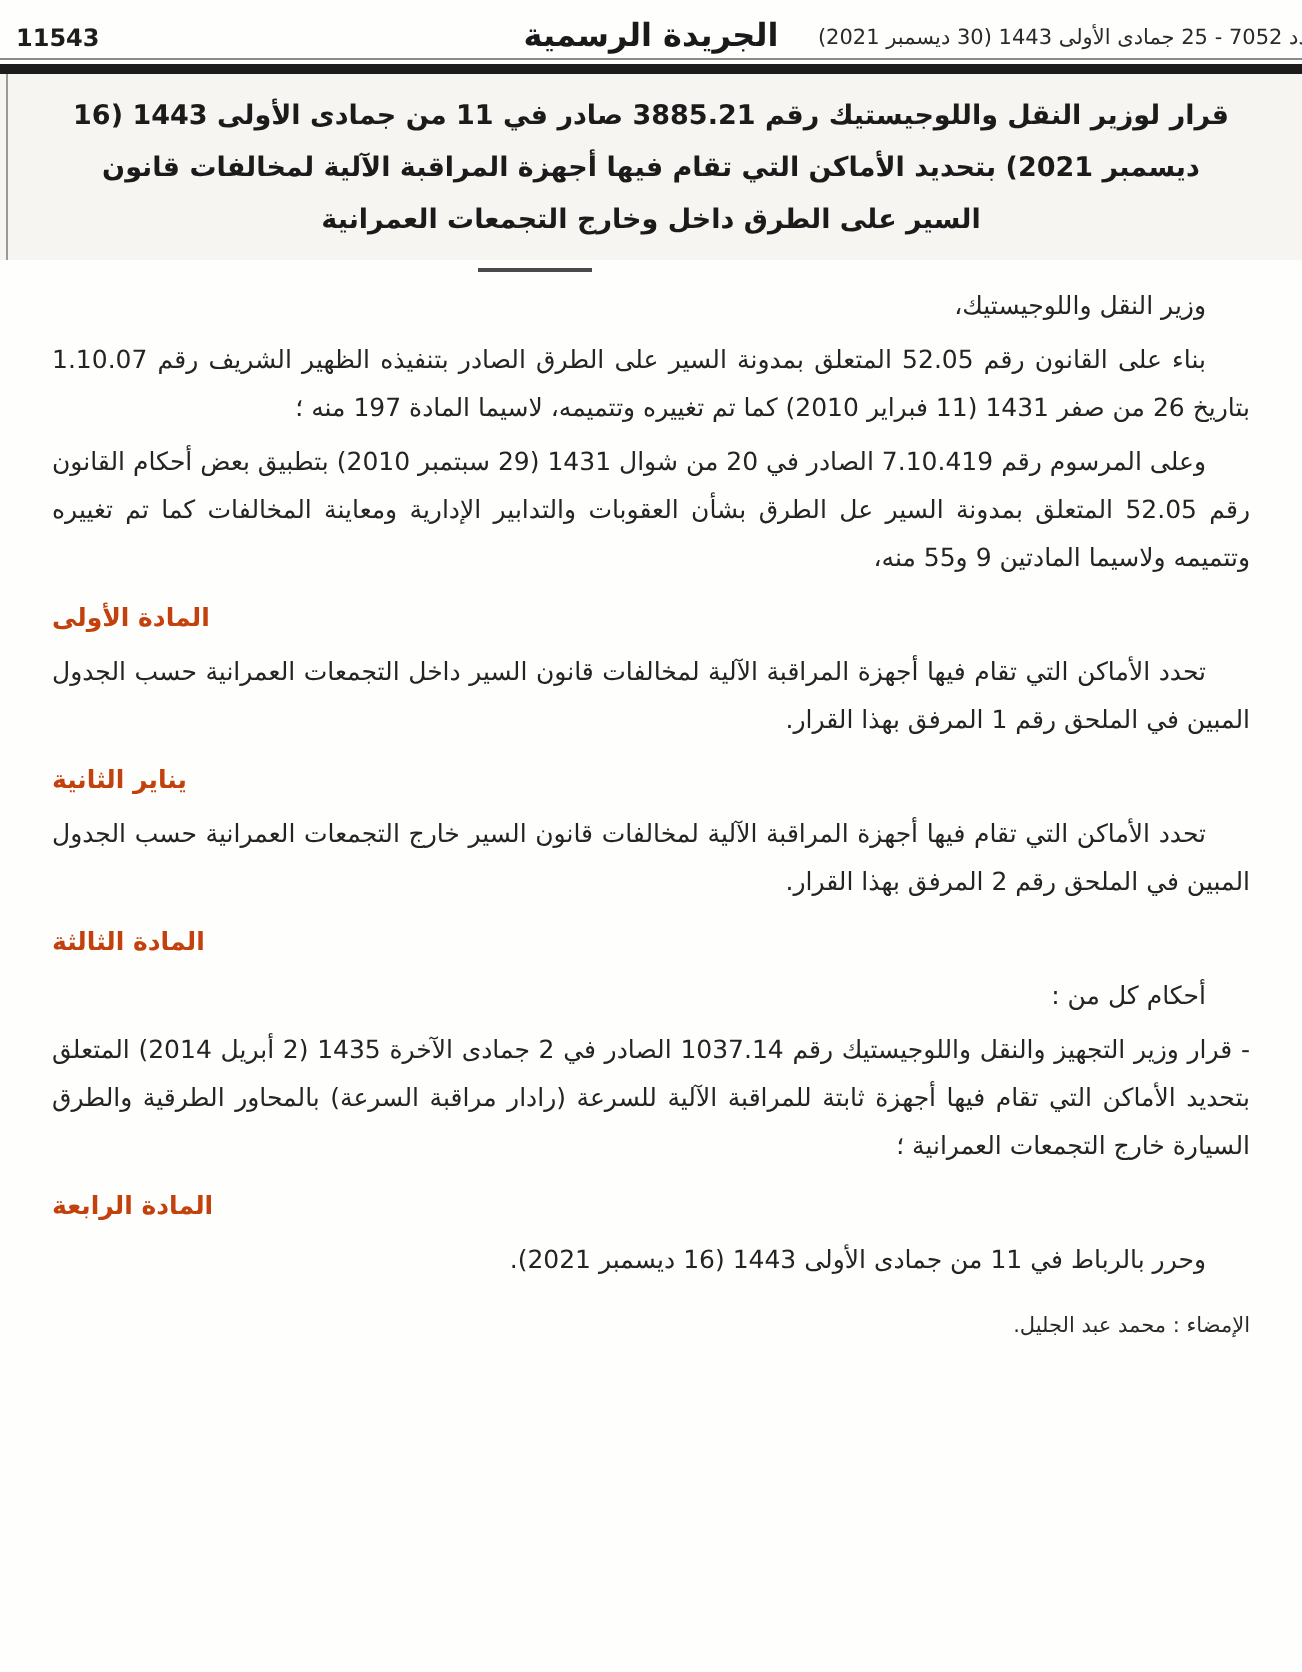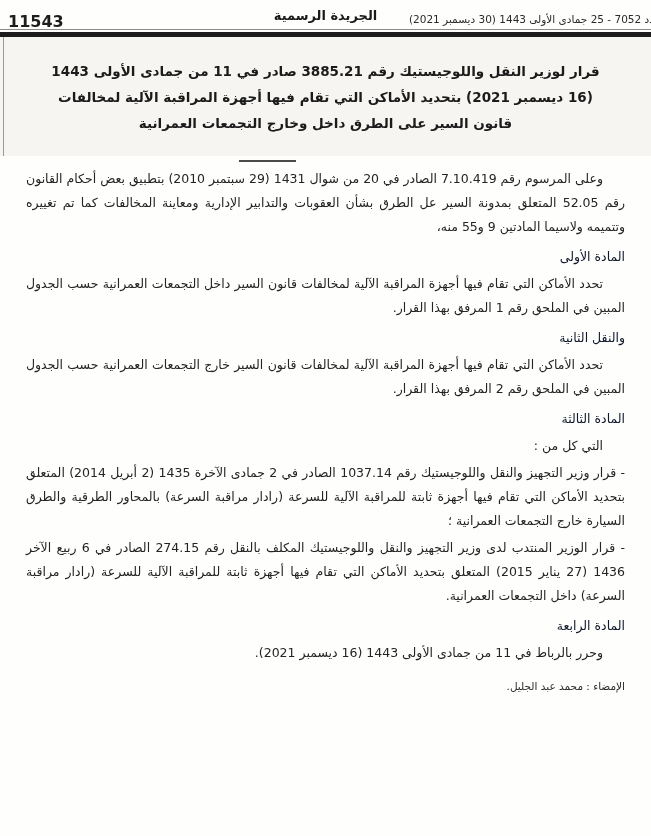--- a/index.html
+++ b/index.html
@@ -13,65 +13,65 @@
   .page {
     position: relative;
     width: 651px; height: 836px;
     overflow: hidden;
     background: #fefefd;
   }
   
   .masthead { position: relative; height: 29px; }
   .page-number {
     position: absolute; top: 12px; left: 8px;
-    font-size: 16px; font-weight: bold; color: #1d1d1d;
+    font-size: 12px; font-weight: bold; color: #1d1d1d;
     direction: ltr;
   }
   .gazette-title {
     position: absolute; top: 8px; left: 0; right: 0;
-    text-align: center; font-size: 13px; font-weight: bold; color: #1a1a1a;
+    text-align: center; font-size: 16px; font-weight: bold; color: #1a1a1a;
   }
   .issue-info {
     position: absolute; top: 13px; right: -10px;
     font-size: 10.5px; color: #2a2a2a; white-space: nowrap;
   }
   .rule-thin { height: 1px; background: #8b8b8b; }
   .rule-thick { height: 5px; background: #1c1c1c; margin-top: 2px; }
   
   .title-box {
     position: relative;
     background: #f6f5f2;
     padding: 8px 36px 7px;
   }
   .edge-line {
     position: absolute; top: 0; bottom: 0; left: 3px;
     width: 1px; background: #9a9a9a;
   }
   .decree-title {
-    margin: 13px;
+    margin: 0;
     font-size: 13.5px; font-weight: bold; color: #1b1b1b;
     text-align: center; line-height: 26px;
   }
   .title-sep {
     width: 57px; height: 0;
     border-top: 2px solid #4a4a4a;
     margin: 4px auto 0;
     position: relative; left: -58px;
   }
   
   .content { padding: 2px 26px 0; font-size: 12.5px; }
   .content p {
     margin: 3px 0;
     line-height: 24px;
     text-align: justify;
   }
   .indent { text-indent: 22px; }
   .article-heading {
-    font-size: 12.5px; font-weight: normal; color: #0f172a;
-    text-align: right; margin: 6px 0 2px; line-height: 24px;
+    font-size: 12.5px; font-weight: bold; color: #c2410c;
+    text-align: left; margin: 6px 0 2px; line-height: 24px;
   }
   .signature {
     font-size: 10.5px;
     text-align: left;
     padding-left: 34px;
     margin-top: 9px !important;
     color: #2a2a2a;
   }
 </style>
 </head>
@@ -89,32 +89,33 @@
   <div class="rule-thick"></div>
 
   <div class="title-box">
     <span class="edge-line"></span>
     <h1 class="decree-title">قرار لوزير النقل واللوجيستيك رقم 3885.21 صادر في 11 من جمادى الأولى 1443 (16 ديسمبر 2021) بتحديد الأماكن التي تقام فيها أجهزة المراقبة الآلية لمخالفات قانون السير على الطرق داخل وخارج التجمعات العمرانية</h1>
   </div>
 
   <div class="title-sep"></div>
 
   <div class="content">
+    <p class="indent">وزير النقل واللوجيستيك،</p>
+    <p class="indent">بناء على القانون رقم 52.05 المتعلق بمدونة السير على الطرق الصادر بتنفيذه الظهير الشريف رقم 1.10.07 بتاريخ 26 من صفر 1431 (11 فبراير 2010) كما تم تغييره وتتميمه، لاسيما المادة 197 منه ؛</p>
     <p class="indent">وعلى المرسوم رقم 7.10.419 الصادر في 20 من شوال 1431 (29 سبتمبر 2010) بتطبيق بعض أحكام القانون رقم 52.05 المتعلق بمدونة السير عل الطرق بشأن العقوبات والتدابير الإدارية ومعاينة المخالفات كما تم تغييره وتتميمه ولاسيما المادتين 9 و55 منه،</p>
 
     <h2 class="article-heading">المادة الأولى</h2>
     <p class="indent">تحدد الأماكن التي تقام فيها أجهزة المراقبة الآلية لمخالفات قانون السير داخل التجمعات العمرانية حسب الجدول المبين في الملحق رقم 1 المرفق بهذا القرار.</p>
 
-    <h2 class="article-heading">والنقل الثانية</h2>
+    <h2 class="article-heading">يناير الثانية</h2>
     <p class="indent">تحدد الأماكن التي تقام فيها أجهزة المراقبة الآلية لمخالفات قانون السير خارج التجمعات العمرانية حسب الجدول المبين في الملحق رقم 2 المرفق بهذا القرار.</p>
 
     <h2 class="article-heading">المادة الثالثة</h2>
-    <p class="indent">التي كل من :</p>
+    <p class="indent">أحكام كل من :</p>
     <p>- قرار وزير التجهيز والنقل واللوجيستيك رقم 1037.14 الصادر في 2 جمادى الآخرة 1435 (2 أبريل 2014) المتعلق بتحديد الأماكن التي تقام فيها أجهزة ثابتة للمراقبة الآلية للسرعة (رادار مراقبة السرعة) بالمحاور الطرقية والطرق السيارة خارج التجمعات العمرانية ؛</p>
-    <p>- قرار الوزير المنتدب لدى وزير التجهيز والنقل واللوجيستيك المكلف بالنقل رقم 274.15 الصادر في 6 ربيع الآخر 1436 (27 يناير 2015) المتعلق بتحديد الأماكن التي تقام فيها أجهزة ثابتة للمراقبة الآلية للسرعة (رادار مراقبة السرعة) داخل التجمعات العمرانية.</p>
 
     <h2 class="article-heading">المادة الرابعة</h2>
 
     <p class="indent">وحرر بالرباط في 11 من جمادى الأولى 1443 (16 ديسمبر 2021).</p>
     <p class="signature">الإمضاء : محمد عبد الجليل.</p>
   </div>
 
 </div>
 
 </body></html>

